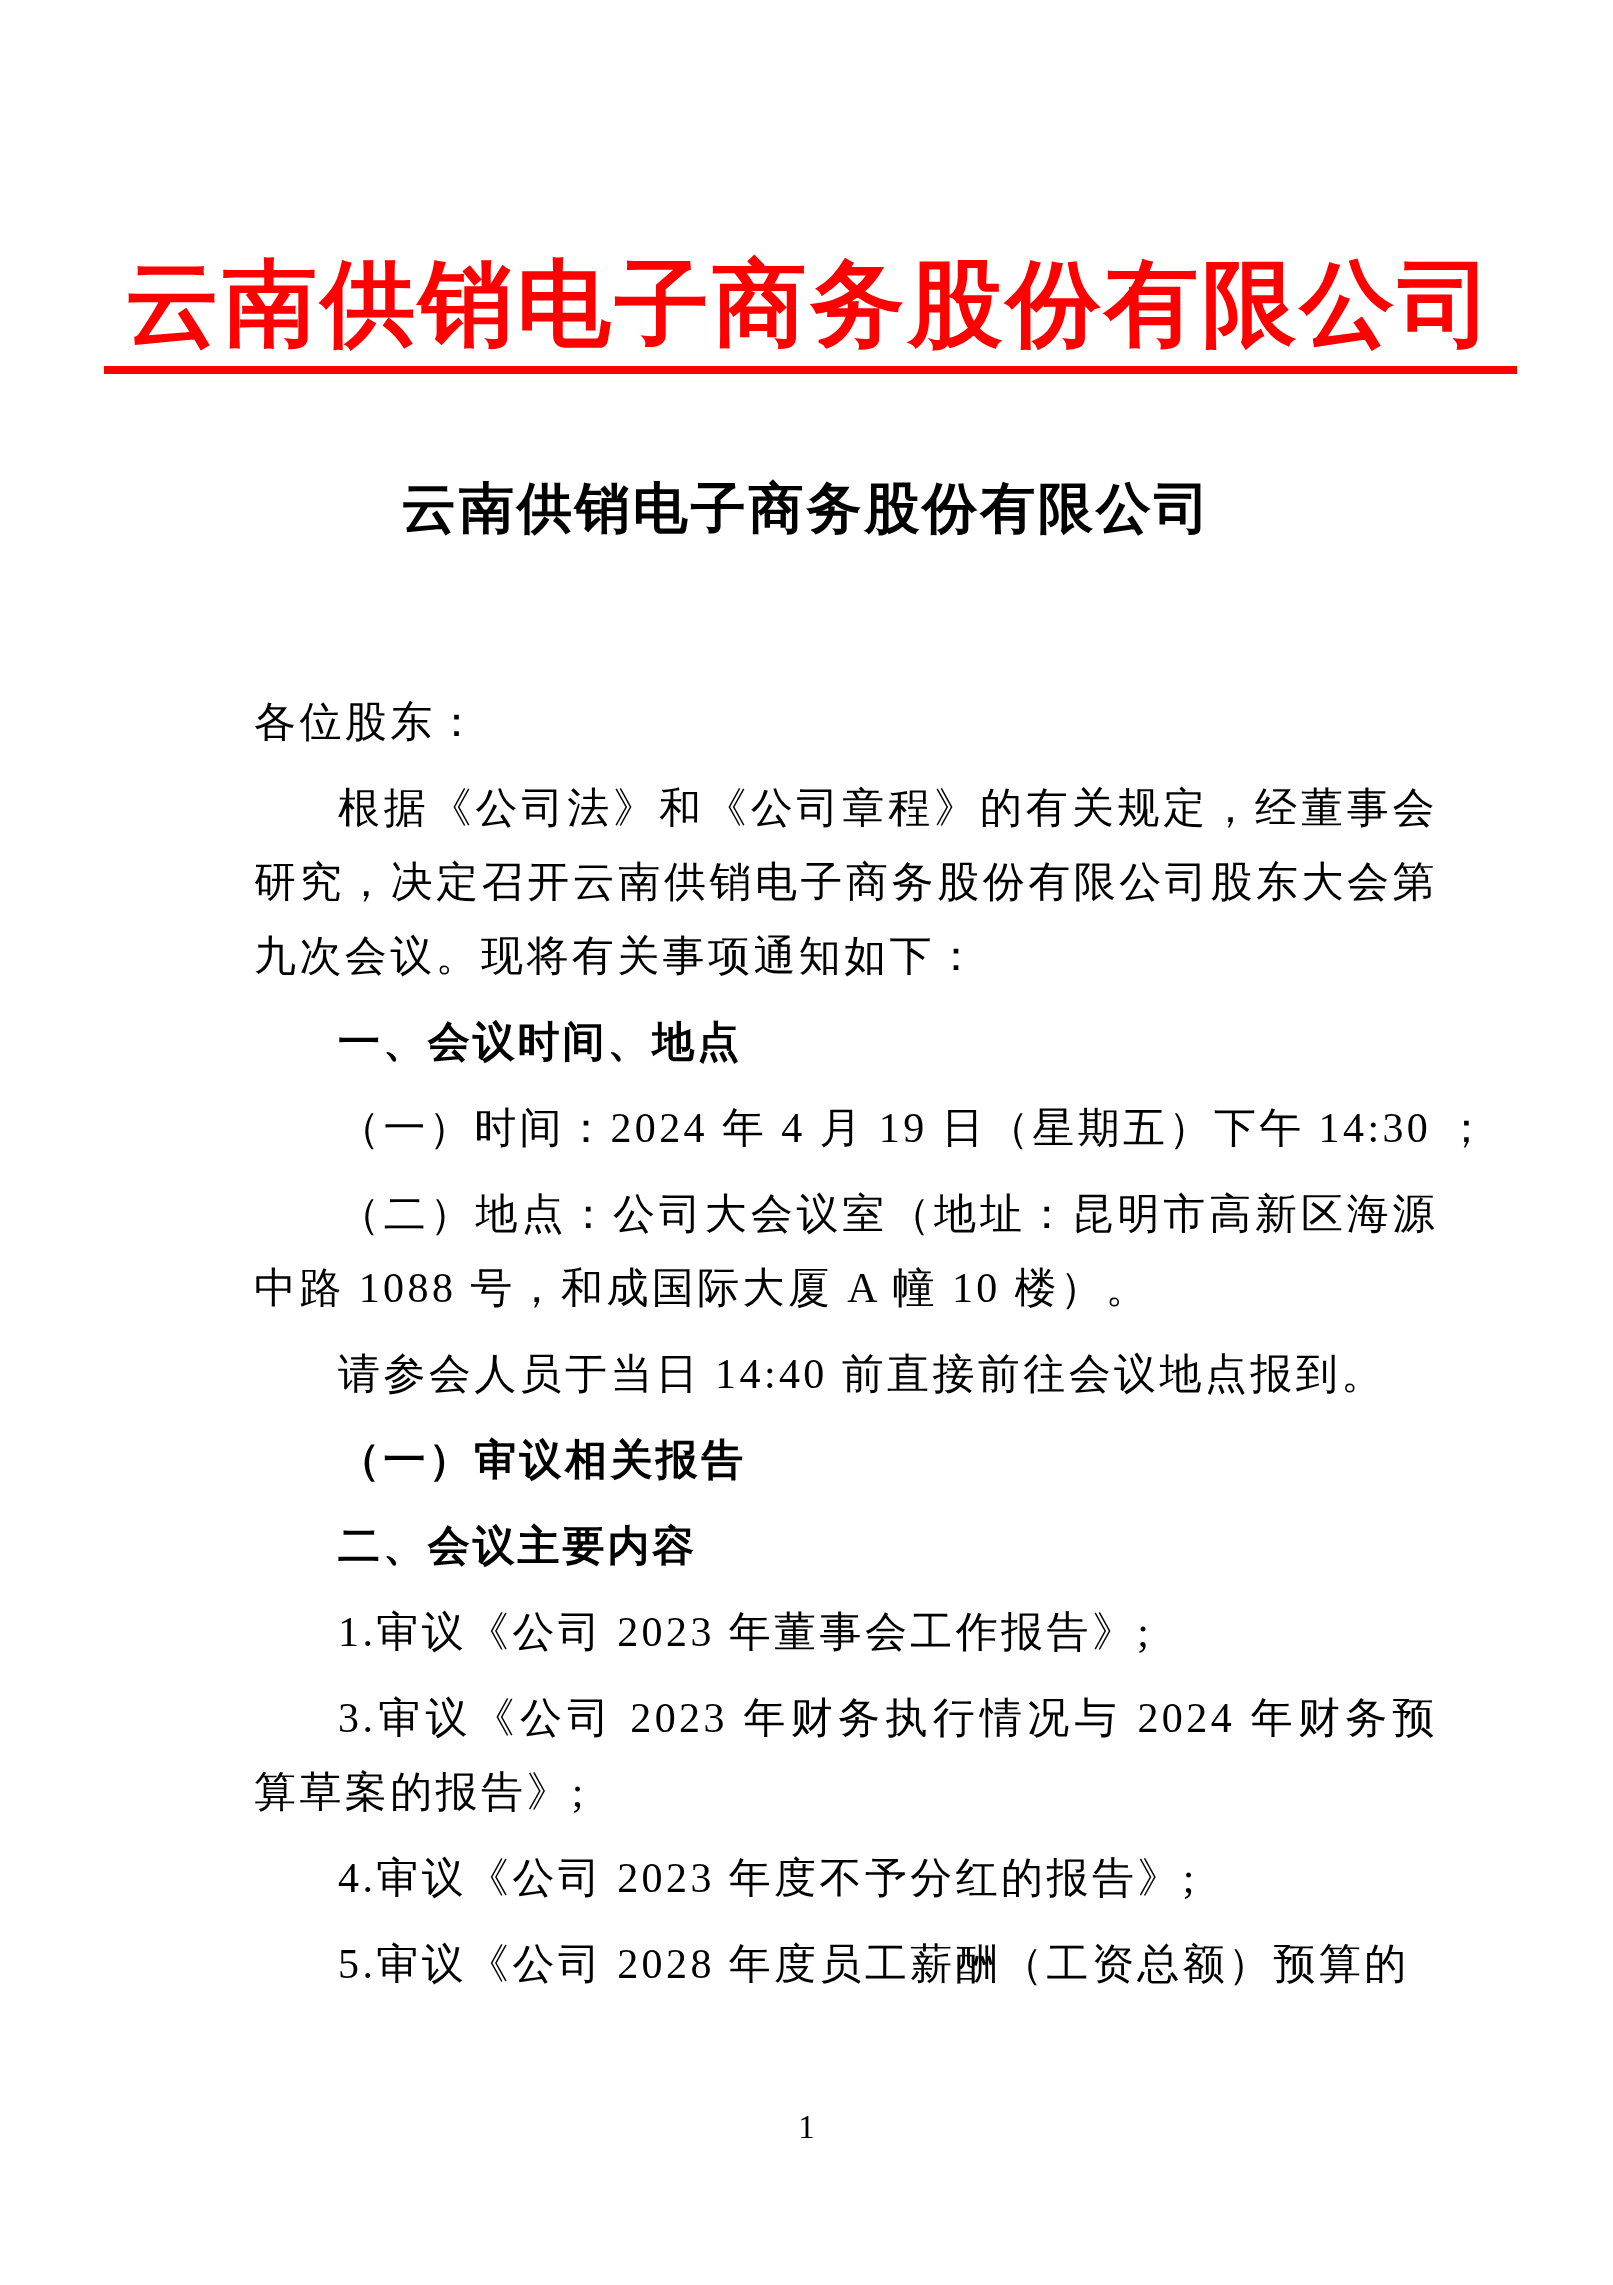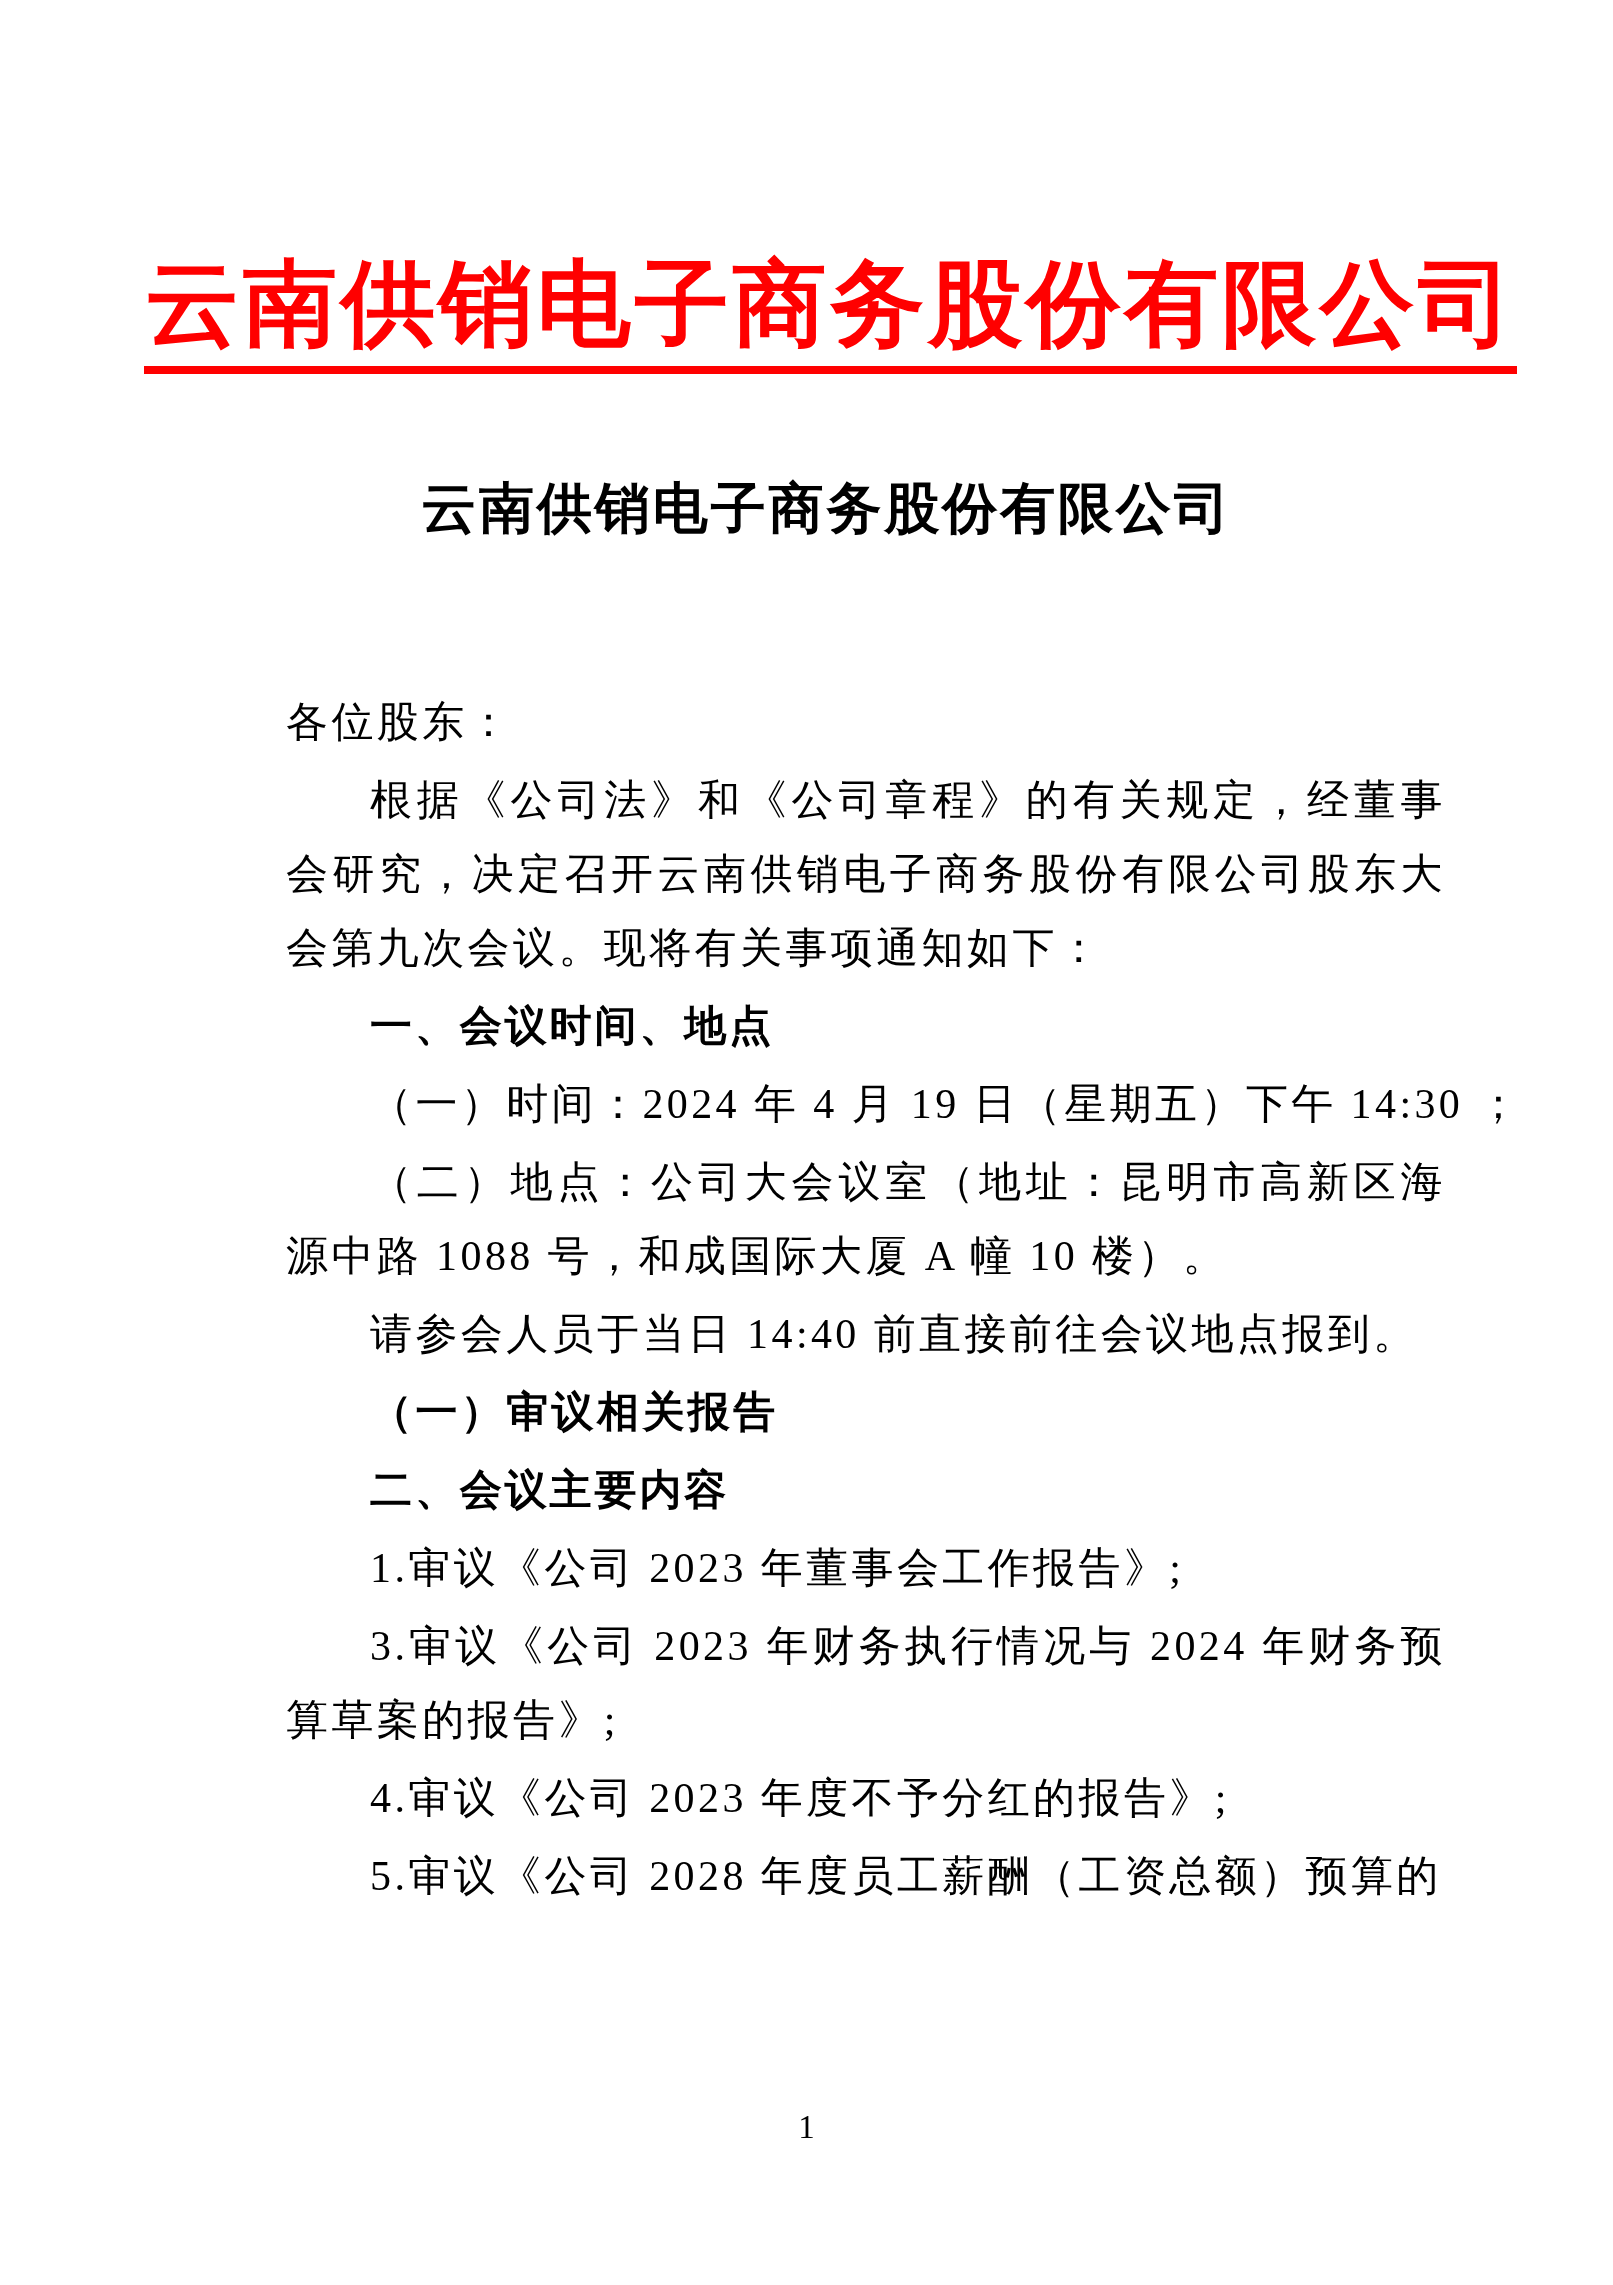--- a/index.html
+++ b/index.html
@@ -6,21 +6,20 @@
   .page {
     position: relative;
     width: 1613px;
     height: 2286px;
     margin: 0 auto;
     background: #ffffff;
     color: #000000;
     font-family: "Liberation Serif", "DejaVu Serif", serif;
     overflow: hidden;
     box-sizing: border-box;
-    padding-left: 40px;
   }
   .banner {
     margin: 253px 96px 0 104px;
     padding-bottom: 9.8px;
     border-bottom: 8.8px solid #ff0000;
     text-align: center;
   }
   .banner-text {
     font-family: "Liberation Serif", "DejaVu Serif", serif;
     font-weight: bold;
@@ -38,21 +37,21 @@
     line-height: 102px;
     letter-spacing: 2.9px;
   }
   .body-text {
     margin: 125px 163px 0 242px;
     font-size: 42px;
     line-height: 74px;
     letter-spacing: 3.4px;
     text-align: justify;
   }
-  .body-text p { margin: 4px; padding: 0; }
+  .body-text p { margin: 12px; padding: 0; }
   .indent { text-indent: 2em; }
   .nowrap { white-space: nowrap; }
   .hei {
     font-family: "Liberation Sans", "DejaVu Sans", sans-serif;
     font-weight: bold;
     letter-spacing: 2.9px;
   }
   .kai-bold { font-weight: bold; }
   .page-num {
     position: absolute;

